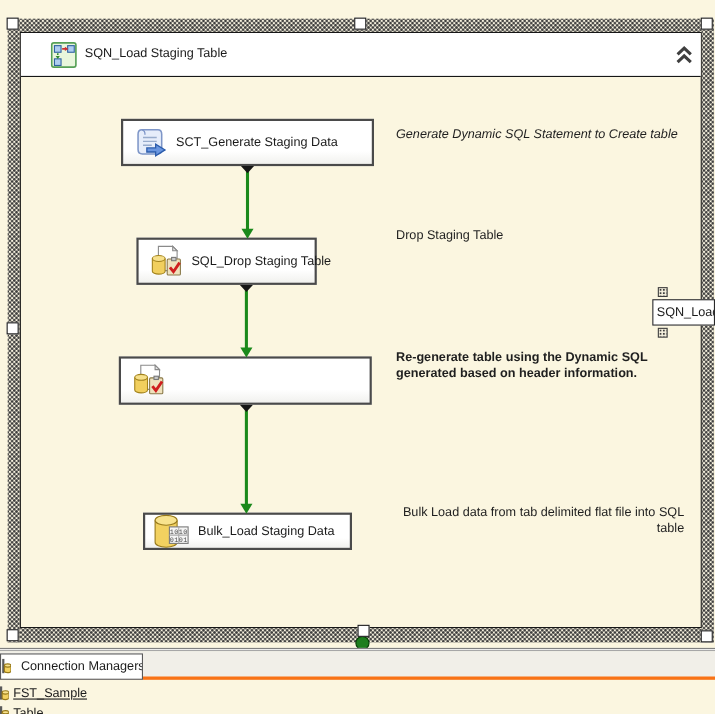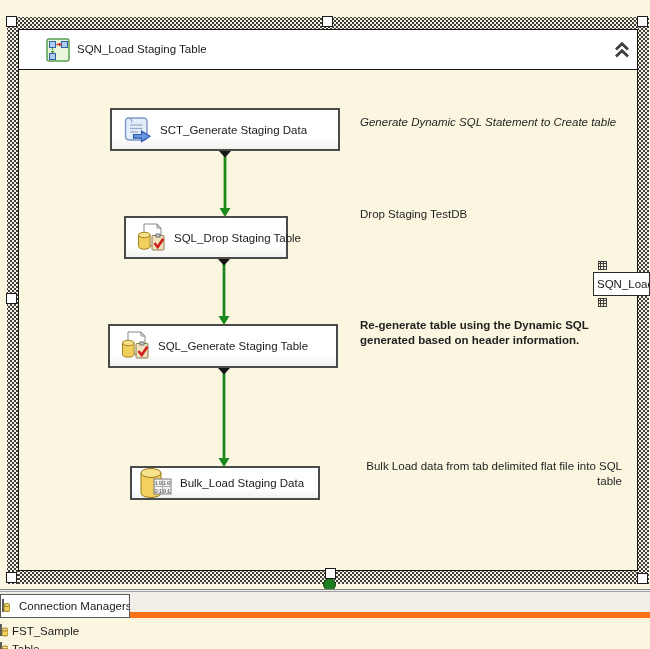--- a/index.html
+++ b/index.html
@@ -69,32 +69,32 @@
     width:9px; height:9px; z-index:5;
     background-color:#f7f2df;
     background-image:radial-gradient(circle,#3d3d3d 1px,transparent 1.2px);
     background-size:3px 3px; border:1px solid #3d3d3d;
   }
 
   
   .splitter { left:0; top:574px; width:650px; height:3px;
               border-top:1px solid #7f7f7f; border-bottom:1px solid #a0a0a0; background:#ececec; z-index:7; }
   .tab-strip { left:0; top:577px; width:650px; height:26px; background:#f1efe8;
-               border-bottom:6px solid #f97316; z-index:7; }
+               border-bottom:3px solid #f97316; z-index:7; }
   .cm-tab {
     position:absolute; left:0; top:2px; width:130px; height:24px;
     background:#ffffff; border:1px solid #5a5a5a;
     display:flex; align-items:center; overflow:hidden; cursor:pointer;
   }
   .cm-tab .cicon { margin-left:-5px; flex:0 0 auto; display:flex; }
   .cm-tab .clabel { margin-left:9px; white-space:nowrap; }
   .cm-panel { left:0; top:604px; width:650px; height:45px; background:#fbf6e0; z-index:7; }
   .cm-item { position:absolute; left:0; height:17px; display:flex; align-items:center; cursor:default; }
   .cm-item .cicon { margin-left:-6px; flex:0 0 auto; display:flex; }
-  .cm-item .clabel { margin-left:4px; white-space:nowrap; }
+  .cm-item .clabel { margin-left:4px; white-space:nowrap;text-decoration:underline; }
 </style>
 </head>
 <body>
 
 <div class="abs hatch band" style="left:7px;top:2px;width:642px;height:12px;"></div>
 <div class="abs hatch band" style="left:7px;top:556px;width:642px;height:13px;"></div>
 <div class="abs hatch band" style="left:7px;top:2px;width:11px;height:567px;"></div>
 <div class="abs hatch band" style="left:638px;top:2px;width:11px;height:567px;"></div>
 
 <div class="abs handle" style="left:6px;top:1px;"></div>
@@ -163,21 +163,20 @@
     <svg width="32" height="32" viewBox="0 0 32 32">
       <path d="M9 2 L22 2 L26 6 L26 24 L9 24 Z" fill="#ffffff" stroke="#8a8a8a"></path>
       <path d="M22 2 L22 6 L26 6 Z" fill="#e6e6e6" stroke="#8a8a8a"></path>
       <path d="M3.5 13 L3.5 24.5 A5.8 2.7 0 0 0 15.1 24.5 L15.1 13" fill="#f1cf5e" stroke="#a3831c"></path>
       <ellipse cx="9.3" cy="13" rx="5.8" ry="2.7" fill="#f7e08a" stroke="#a3831c"></ellipse>
       <rect x="17" y="13.5" width="12" height="14.5" rx="1" fill="#efe2bd" stroke="#8a7a4a"></rect>
       <rect x="21" y="12" width="4" height="3" fill="#c9c9c9" stroke="#777"></rect>
       <path d="M19.5 21 l3.2 4 l5.6 -8.2" stroke="#cf1f1f" stroke-width="2.6" fill="none"></path>
     </svg>
   </span>
-  <span class="tlabel">SQL_Generate Staging Table</span>
 </div>
 
 <div class="task" style="left:130px;top:466px;width:190px;height:34px;">
   <span class="ticon" style="margin-left:7px;">
     <svg width="34" height="36" viewBox="0 0 34 36">
       <path d="M2 8 L2 28 A10 4.5 0 0 0 22 28 L22 8" fill="#f2d160" stroke="#97791a"></path>
       <ellipse cx="12" cy="8" rx="10" ry="4.5" fill="#f8e38e" stroke="#97791a"></ellipse>
       <rect x="15" y="14" width="17" height="15" fill="#f5f5f5" stroke="#7a7a7a"></rect>
       <line x1="15" y1="21.5" x2="32" y2="21.5" stroke="#aaaaaa"></line>
       <line x1="23.5" y1="14" x2="23.5" y2="29" stroke="#aaaaaa"></line>
@@ -201,21 +200,21 @@
 <svg class="connector" style="left:216px;top:368px;" width="16" height="99">
   <line x1="8" y1="3" x2="8" y2="91" stroke="#1b891b" stroke-width="2.8"></line>
   <polygon points="2,0 14,0 8,6.5" fill="#161616"></polygon>
   <polygon points="2.5,90 13.5,90 8,99" fill="#1b891b"></polygon>
 </svg>
 
 <div class="abs stub-stem"></div>
 <div class="abs stub-dot"></div>
 
 <div class="annotation" style="left:360px;top:115px;width:290px;font-style:italic;">Generate Dynamic SQL Statement to Create table</div>
-<div class="annotation" style="left:360px;top:207px;width:220px;">Drop Staging TestDB</div>
+<div class="annotation" style="left:360px;top:207px;width:220px;">Drop Staging Table</div>
 <div class="annotation" style="left:360px;top:318px;width:238px;font-weight:bold;">Re-generate table using the Dynamic SQL generated based on header information.</div>
 <div class="annotation" style="left:360px;top:459px;width:262px;text-align:right;">Bulk Load data from tab delimited flat file into SQL table</div>
 
 <div class="abs mini-dotted" style="left:598px;top:246px;"></div>
 <div class="abs overflow-label">SQN_Load Staging Table</div>
 <div class="abs mini-dotted" style="left:598px;top:283px;"></div>
 
 <div class="abs splitter"></div>
 
 <div class="abs tab-strip">

